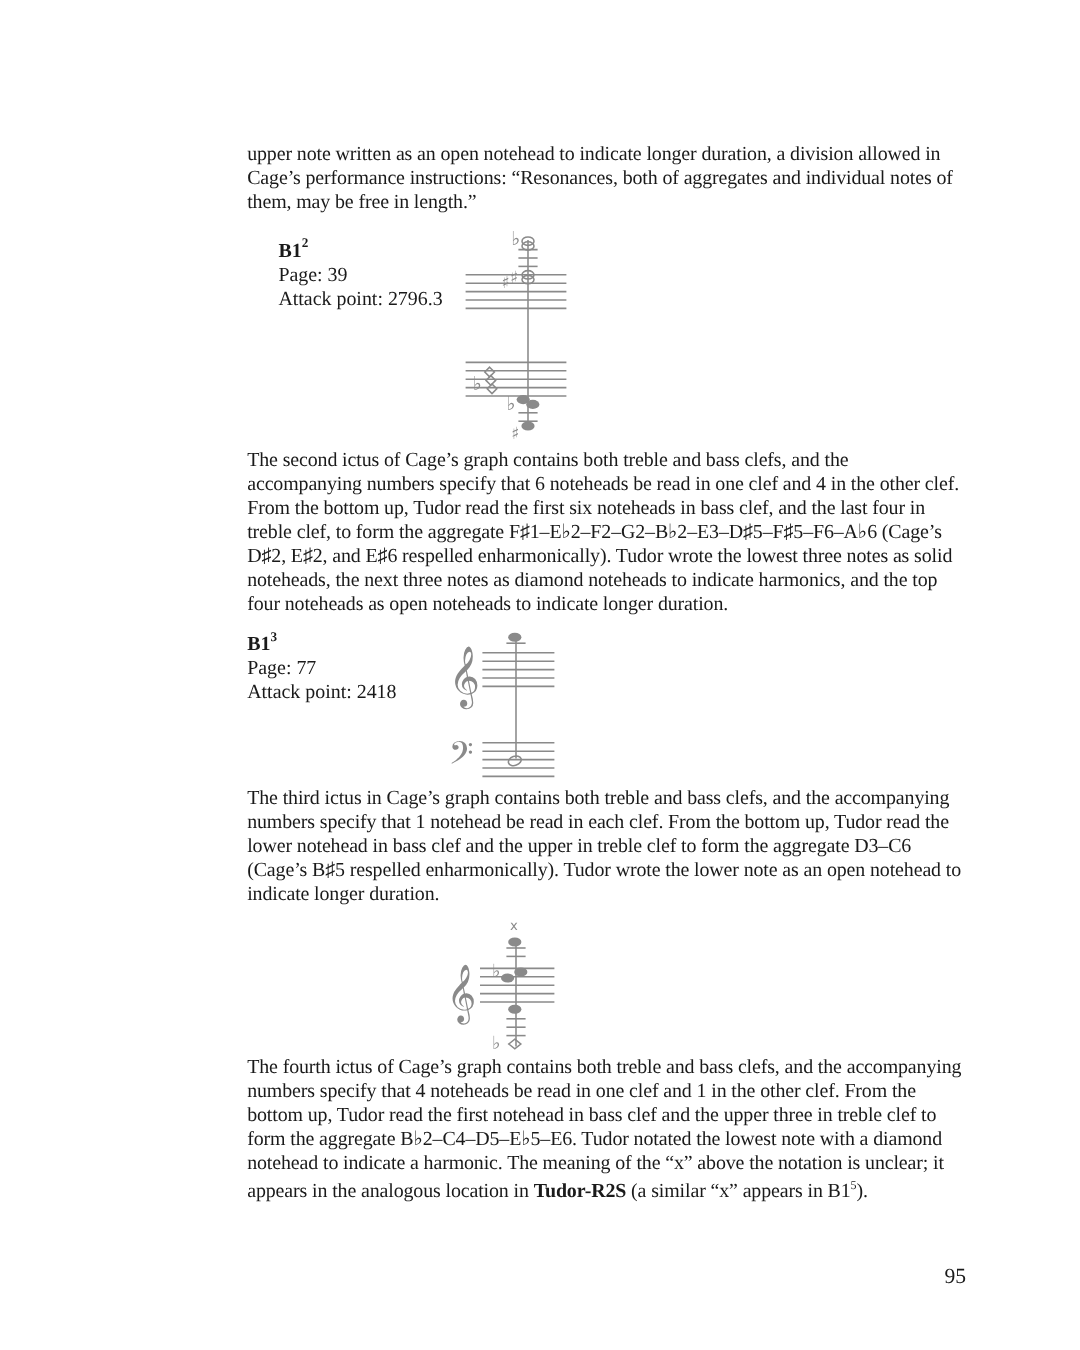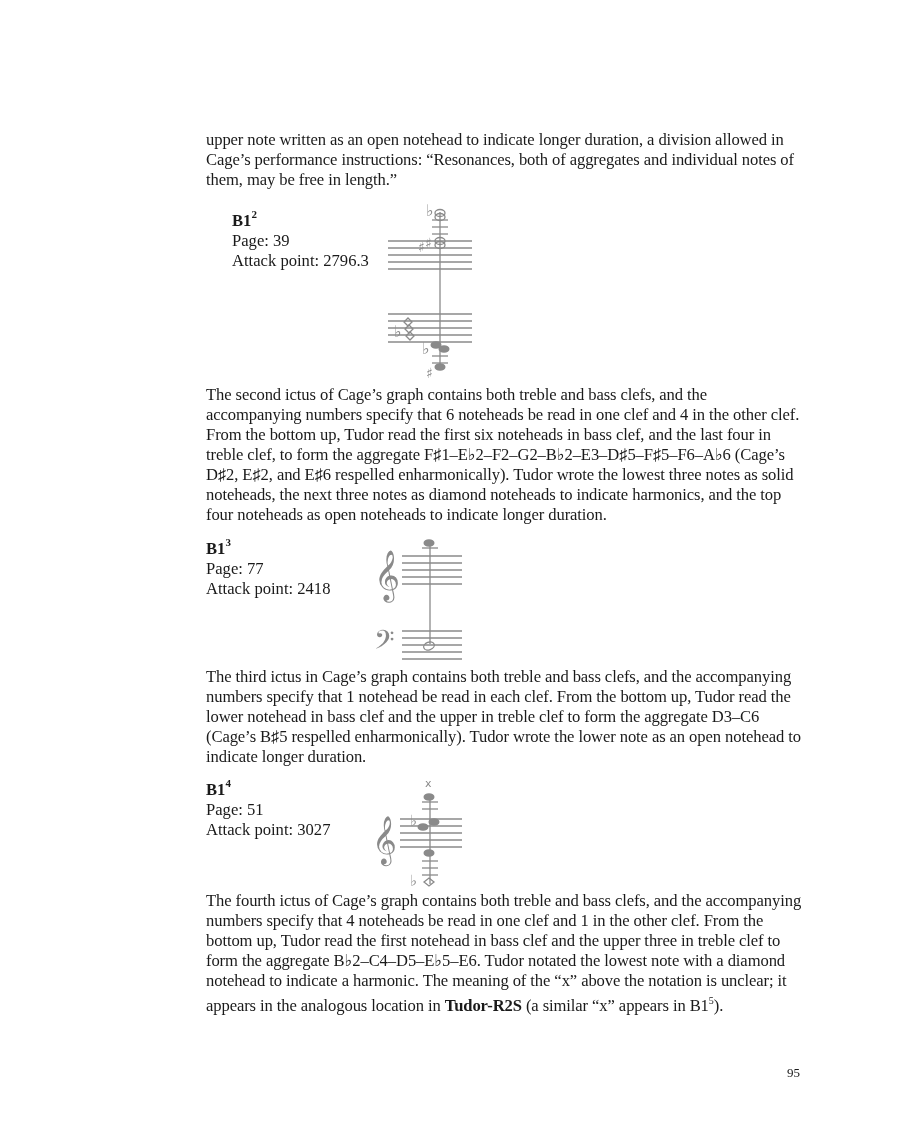--- a/index.html
+++ b/index.html
@@ -1,24 +1,24 @@
 <!DOCTYPE html>
 <html><head>
 <meta charset="utf-8">
 <style>
   html, body { margin:0; padding:0; background:#ffffff; }
   body { width:900px; height:1125px; position:relative; overflow:hidden;
          font-family:"Liberation Serif","DejaVu Serif",serif; color:#1a1a1a; }
-  .page { position:absolute; left:0; top:12px; width:900px; height:957px; }
+  .page { position:absolute; left:0; top:0; width:900px; height:957px; }
   .para { position:absolute; left:206px; width:600px; font-size:16.6px; line-height:20px; margin:0; letter-spacing:-0.1px; }
   .entry { position:absolute; left:206px; font-size:16.6px; line-height:20px; }
   .entry .id { font-weight:bold; }
   .entry .id sup { font-size:11px; line-height:0; position:relative; top:-1px; }
   .notation { position:absolute; }
-  .folio { position:absolute; left:787px; top:1053px; font-size:13px; }
+  .folio { position:absolute; left:787px; top:1053px; font-size:18px; }
   strong { font-weight:bold; }
   sup { font-size:10px; }
 </style>
 </head>
 <body>
 
 <div class="page">
 
   <p class="para" style="top:118px;">upper note written as an open notehead to indicate longer duration, a division allowed in Cage’s performance instructions: “Resonances, both of aggregates and individual notes of them, may be free in length.”</p>
 
@@ -103,25 +103,20 @@
       <ellipse cx="69" cy="11" rx="5.5" ry="3.8"></ellipse>
     </g>
     <g fill="#8a8a8a" font-family="DejaVu Sans, sans-serif">
       <text x="14" y="58" font-size="44">𝄞</text>
       <text x="14" y="122" font-size="32">𝄢</text>
     </g>
   </svg>
 
   <p class="para" style="top:655px;">The third ictus in Cage’s graph contains both treble and bass clefs, and the accompanying numbers specify that 1 notehead be read in each clef. From the bottom up, Tudor read the lower notehead in bass clef and the upper in treble clef to form the aggregate D3–C6 (Cage’s B♯5 respelled enharmonically). Tudor wrote the lower note as an open notehead to indicate longer duration.</p>
 
-  <div class="entry" style="top:768px;">
-    <div><span class="id"><span>B1</span><sup>4</sup></span></div>
-    <div>Page: 51</div>
-    <div>Attack point: 3027</div>
-  </div>
 
   <svg class="notation" style="left:360px; top:760px;" width="120" height="120" viewBox="0 0 120 120">
     <g stroke="#8a8a8a" stroke-width="1.3" fill="none">
       <line x1="40" y1="47" x2="102" y2="47"></line>
       <line x1="40" y1="54" x2="102" y2="54"></line>
       <line x1="40" y1="61" x2="102" y2="61"></line>
       <line x1="40" y1="68" x2="102" y2="68"></line>
       <line x1="40" y1="75" x2="102" y2="75"></line>
       <line x1="62" y1="30" x2="78" y2="30"></line>
       <line x1="62" y1="37" x2="78" y2="37"></line>

